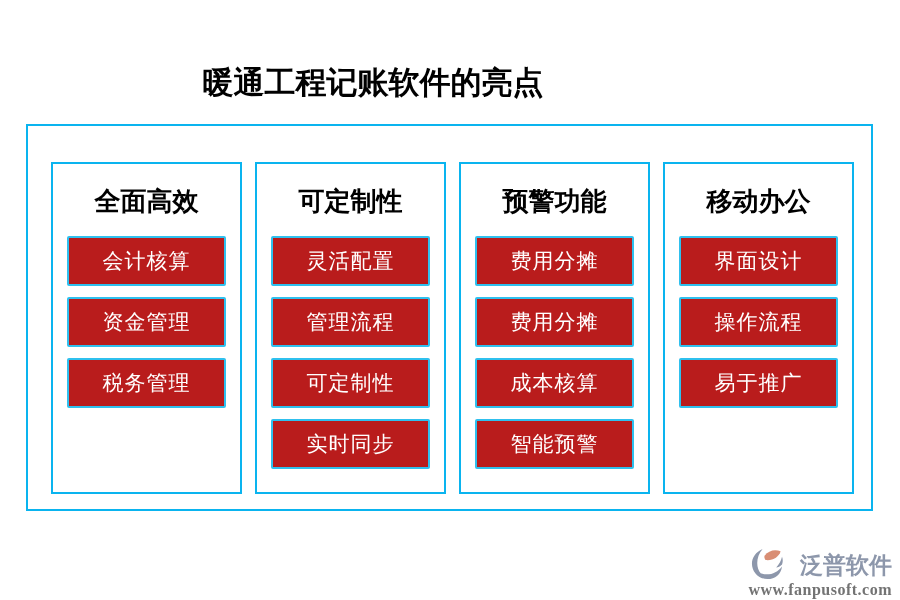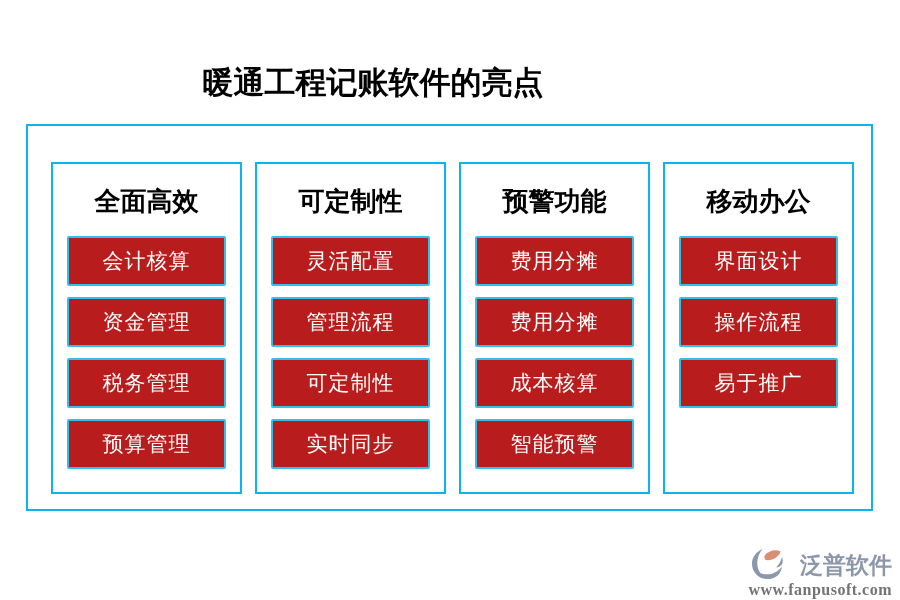--- a/index.html
+++ b/index.html
@@ -102,21 +102,20 @@
 
 <h1 class="title">暖通工程记账软件的亮点</h1>
 
 <div class="outer-box">
 
   <div class="column">
     <div class="col-header">全面高效</div>
     <div class="feature-btn">会计核算</div>
     <div class="feature-btn">资金管理</div>
     <div class="feature-btn">税务管理</div>
-    <div class="feature-btn">预算管理</div>
   </div>
 
   <div class="column">
     <div class="col-header">可定制性</div>
     <div class="feature-btn">灵活配置</div>
     <div class="feature-btn">管理流程</div>
     <div class="feature-btn">可定制性</div>
     <div class="feature-btn">实时同步</div>
   </div>
 

